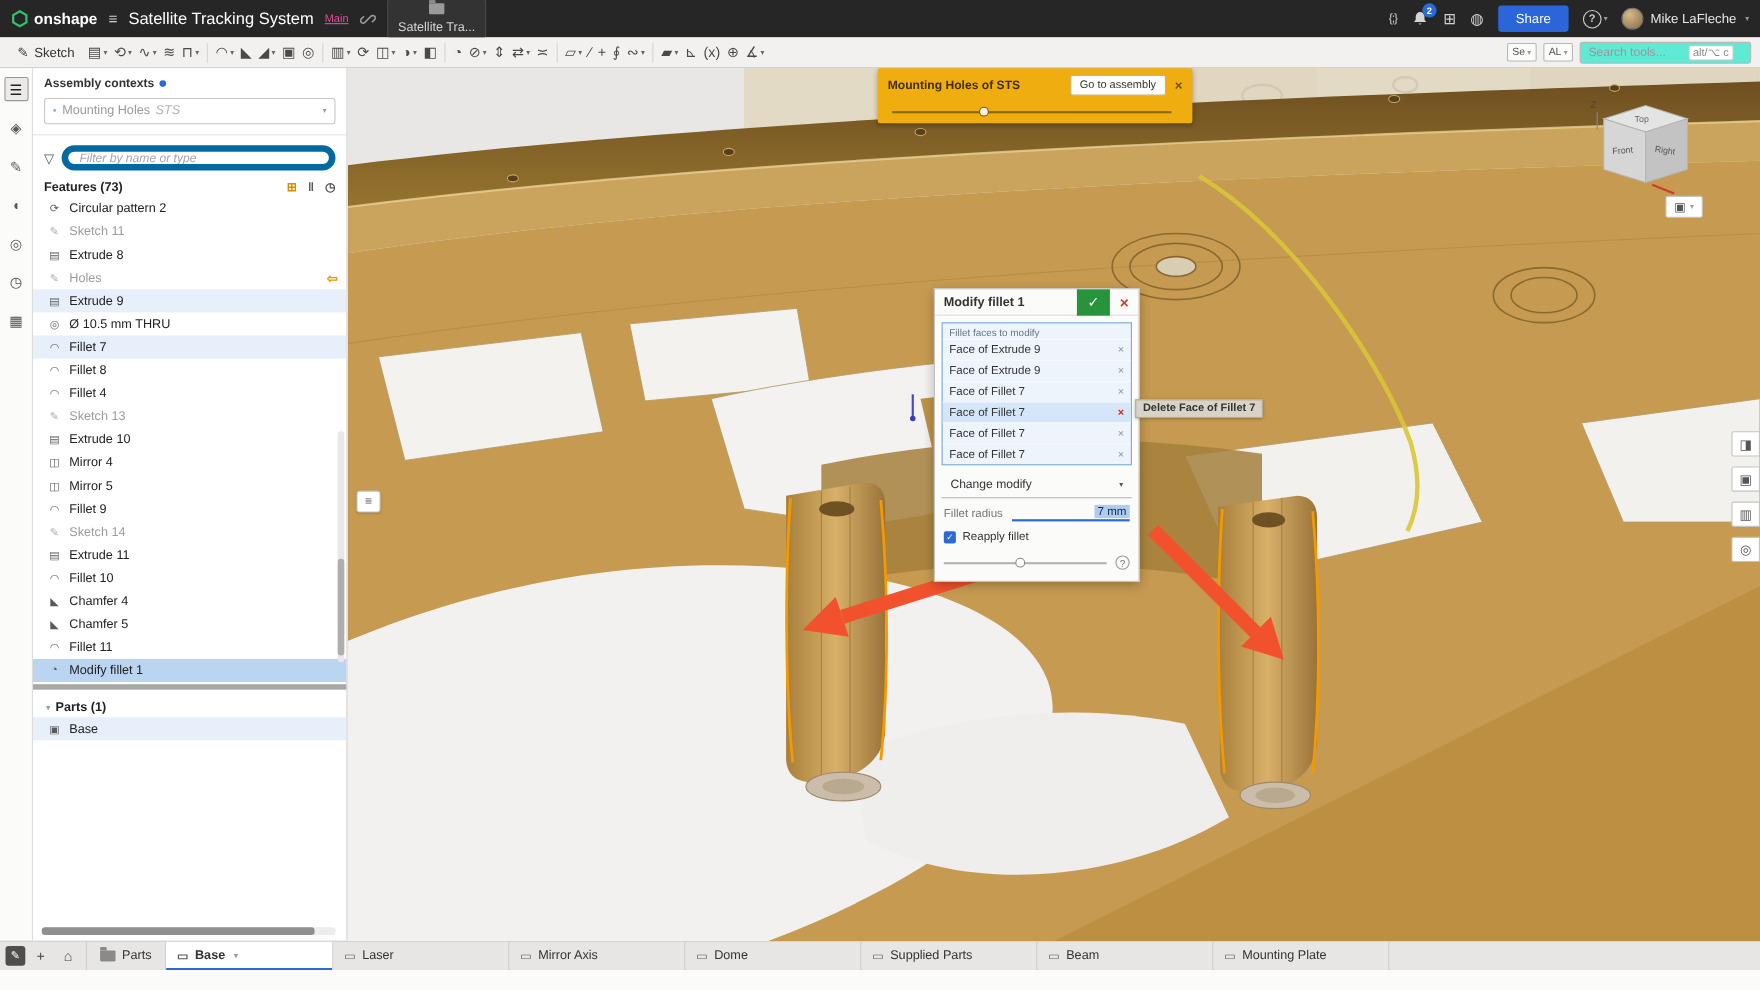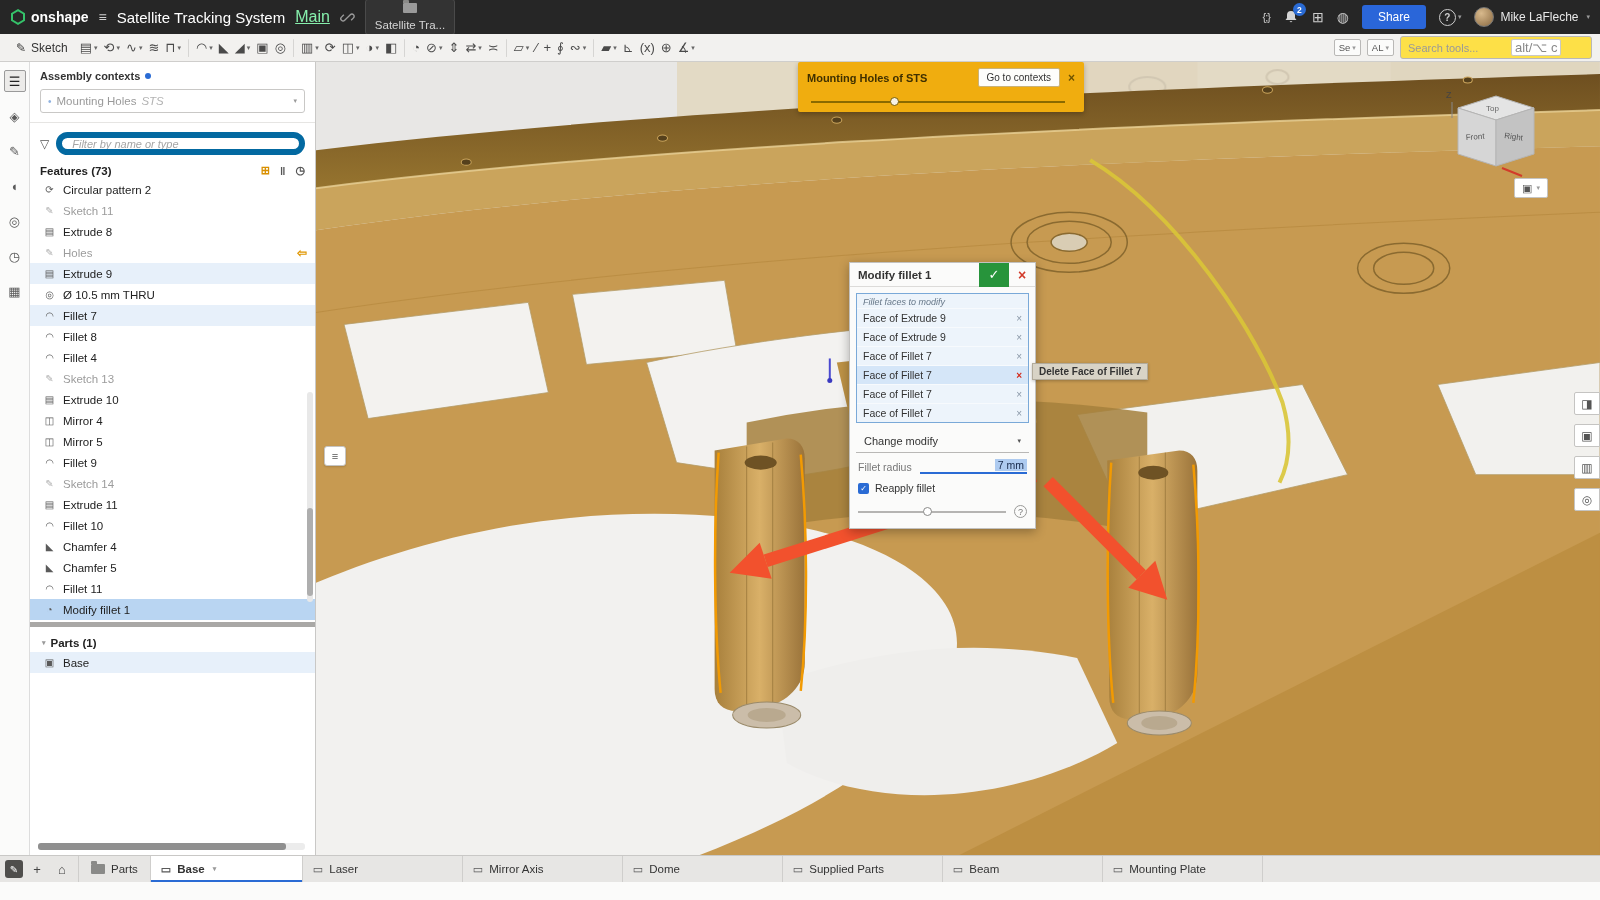--- a/index.html
+++ b/index.html
@@ -6,45 +6,45 @@
   html,body{width:1600px;height:900px;overflow:hidden;}
   body{font-family:"Liberation Sans",sans-serif;background:#fff;color:#222;user-select:none;}
   .app{display:flex;flex-direction:column;width:1600px;height:900px;}
 
   
   .topbar{height:34px;background:#262626;display:flex;align-items:center;padding:0 10px;color:#e8e8e8;flex:0 0 34px;}
   .tb-left{display:flex;align-items:center;gap:10px;min-width:0;}
   .logo{display:flex;align-items:flex-start;gap:5px;font-weight:bold;font-size:14px;color:#fff;}
   .tb-icon{font-size:14px;color:#cfcfcf;cursor:pointer;}
   .doc-title{font-size:15px;font-weight:normal;color:#fff;white-space:nowrap;}
-  .tb-sub{font-size:16px;color:#86efac;text-decoration:underline;}
+  .tb-sub{font-size:10px;color:#ec4899;text-decoration:underline;}
   .doc-chip{display:flex;align-items:center;gap:6px;background:#333;border:1px solid #4a4a4a;border-radius:3px;padding:3px 9px;font-size:11.5px;color:#d5d5d5;flex-direction:column;}
   .tb-right{margin-left:auto;display:flex;align-items:center;gap:13px;}
   .dev-glyph{font-size:11px;color:#cfcfcf;letter-spacing:-1px;}
   .bell-wrap{position:relative;display:flex;}
   .badge{position:absolute;top:-6px;right:-7px;background:#2a6bd4;color:#fff;font-size:8.5px;min-width:13px;height:13px;border-radius:7px;display:flex;align-items:center;justify-content:center;font-weight:bold;}
   .share{background:#2a66d9;color:#fff;border:none;border-radius:3px;font-size:12px;padding:5px 16px;font-family:inherit;cursor:pointer;}
   .help-circle{width:17px;height:17px;border:1.5px solid #cfcfcf;border-radius:50%;display:flex;align-items:center;justify-content:center;font-size:10px;font-weight:bold;color:#cfcfcf;}
   .user{display:flex;align-items:center;gap:6px;font-size:12px;color:#e8e8e8;}
   .avatar{width:20px;height:20px;border-radius:50%;background:radial-gradient(circle at 35% 30%,#d8b98c,#8a6a42);border:1px solid #777;}
   .caret{font-size:7px;color:#9a9a9a;margin-left:2px;}
 
   
   .toolbar{height:28px;background:#f2f1ef;border-bottom:1px solid #cfcecc;display:flex;align-items:center;padding:0 8px;flex:0 0 28px;gap:1px;}
   .sketch-btn{display:flex;align-items:center;gap:5px;font-size:12px;color:#333;padding:2px 8px;border-radius:2px;cursor:pointer;}
   .tb-item{height:22px;display:flex;align-items:center;justify-content:center;padding:0 3px;border-radius:2px;cursor:pointer;}
   .tglyph{font-size:13px;color:#4a4a4a;}
   .tb-item .caret{color:#666;}
   .tb-item.sep-item{width:1px;height:18px;background:#d6d5d3;padding:0;margin:0 4px;cursor:default;}
   .toolbar-right{margin-left:auto;display:flex;align-items:center;gap:6px;}
   .mini-chip{display:flex;align-items:center;border:1px solid #b9b8b6;background:#fbfbfa;border-radius:2px;font-size:9.5px;color:#555;padding:2px 4px;cursor:pointer;}
-  .search-tools{display:flex;align-items:center;gap:17px;border:1px solid #b9b8b6;background:#fde047;border-radius:3px;padding:2px 7px;width:192px;}
+  .search-tools{display:flex;align-items:center;gap:5px;border:1px solid #b9b8b6;background:#5eead4;border-radius:3px;padding:2px 7px;width:156px;}
   .search-tools input{border:none;outline:none;background:transparent;font-size:11px;color:#555;width:86px;font-family:inherit;}
   .search-tools input::placeholder{color:#999;}
-  kbd{border:1px solid #c9c8c6;border-radius:2px;padding:0 3px;font-size:13px;color:#888;background:#fff;font-family:inherit;white-space:nowrap;}
+  kbd{border:1px solid #c9c8c6;border-radius:2px;padding:0 3px;font-size:10px;color:#888;background:#fff;font-family:inherit;white-space:nowrap;}
 
   
   .content{flex:1;display:flex;min-height:0;position:relative;}
 
   .rail{width:30px;border-right:1px solid #ddd;background:#fbfbfa;display:flex;flex-direction:column;align-items:center;padding-top:8px;gap:13px;flex:0 0 30px;}
   .rail-item{width:22px;height:22px;display:flex;align-items:center;justify-content:center;font-size:13px;color:#5a5a5a;border-radius:2px;cursor:pointer;}
   .rail-item.active{border:1px solid #9a9a9a;background:#ecebe9;color:#222;}
 
   .sidebar{width:286px;border-right:1px solid #c9c8c6;background:#fff;position:relative;flex:0 0 286px;font-size:11.5px;overflow:hidden;}
   .asm-ctx{padding:8px 10px 9px;border-bottom:1px solid #e6e5e3;}
@@ -90,21 +90,21 @@
   .banner-slider{position:relative;margin-top:10px;height:9px;}
   .banner-slider .track{position:absolute;left:4px;right:10px;top:4px;height:2px;background:#8a6a00;}
   .banner-slider .handle{position:absolute;left:31%;top:0;width:9px;height:9px;border-radius:50%;background:#f6f1e4;border:1px solid #7a5e00;cursor:pointer;}
 
   .dialog{position:absolute;left:533px;top:200px;width:187px;background:#fbfbfa;border:1px solid #c2c1bf;box-shadow:0 3px 10px rgba(0,0,0,.3);font-size:11px;}
   .dlg-hdr{height:24px;display:flex;align-items:center;padding-left:8px;border-bottom:1px solid #dcdbd9;}
   .dlg-title{font-size:11.5px;font-weight:bold;color:#333;flex:1;white-space:nowrap;}
   .dlg-ok{width:30px;height:24px;background:#27943b;color:#fff;display:flex;align-items:center;justify-content:center;font-size:13px;cursor:pointer;}
   .dlg-cancel{width:26px;height:24px;color:#d23b2a;display:flex;align-items:center;justify-content:center;font-size:14px;font-weight:bold;cursor:pointer;}
   .faces-box{margin:6px;border:1px solid #7aa9d8;background:#edf4fb;}
-  .faces-caption{font-size:9px;color:#667788;padding:3px 6px 1px;font-style:italic;}
+  .faces-caption{font-size:9px;color:#667788;padding:3px 6px 1px;}
   .face-row{height:19px;display:flex;align-items:center;padding:0 6px;font-size:10.5px;color:#333;border-top:1px solid #f7fafd;cursor:pointer;}
   .face-row .face-label{flex:1;white-space:nowrap;overflow:hidden;}
   .face-row .face-x{color:#8a98a8;font-size:10px;cursor:pointer;}
   .face-row.hovered{background:#d5e6f8;}
   .face-row.hovered .face-x{color:#d42a1a;font-weight:bold;}
   .cr-row{display:flex;align-items:center;padding:6px 8px 5px;color:#333;border-bottom:1px solid #b9b8b6;margin:0 6px;cursor:pointer;}
   .cr-row .caret{margin-left:auto;color:#555;}
   .fr-row{display:flex;align-items:center;padding:6px 8px 2px;font-size:10.5px;color:#777;}
   .fr-field{flex:1;margin-left:8px;border-bottom:2px solid #2a6bd4;text-align:right;padding-bottom:1px;}
   .fr-value{background:#aecbf0;color:#17294a;padding:0 3px;font-size:10.5px;}
@@ -702,21 +702,21 @@
         </g>
       </svg>
 
       <div class="ctx-float-btn">
         <span>≡</span>
       </div>
 
       <div class="banner">
         <div class="banner-row">
           <span class="banner-title">Mounting Holes of STS</span>
-          <button class="goto-btn">Go to contexts</button>
+          <button class="goto-btn">Go to assembly</button>
           <span class="banner-x">×</span>
         </div>
         <div class="banner-slider">
           <div class="track"></div>
           <div class="handle"></div>
         </div>
       </div>
 
       <div class="dialog">
         <div class="dlg-hdr">

